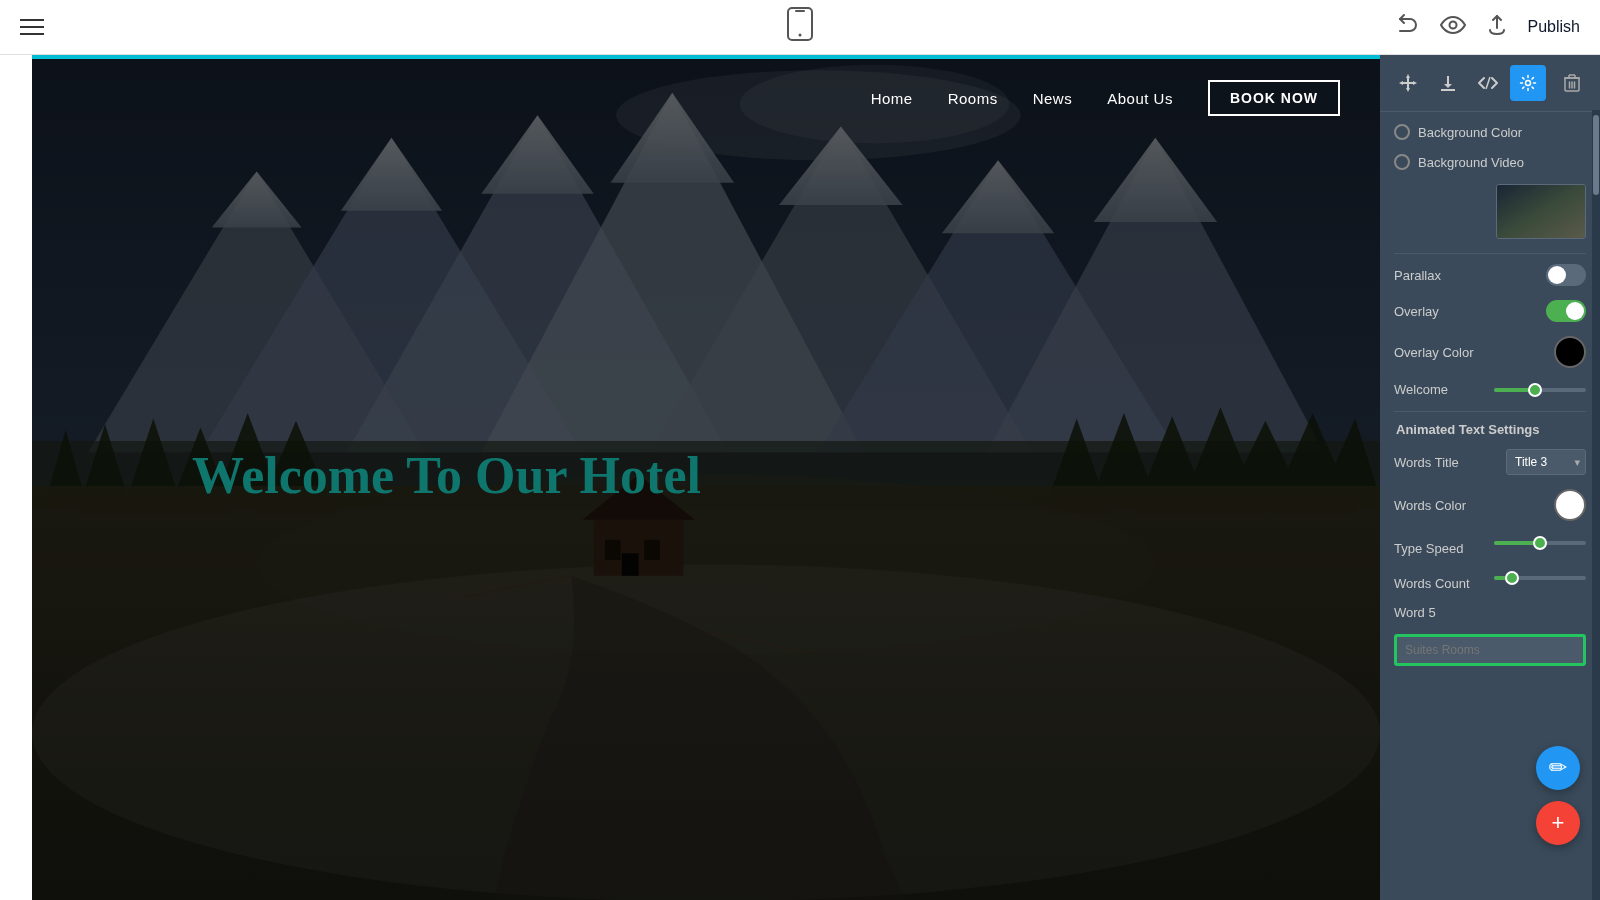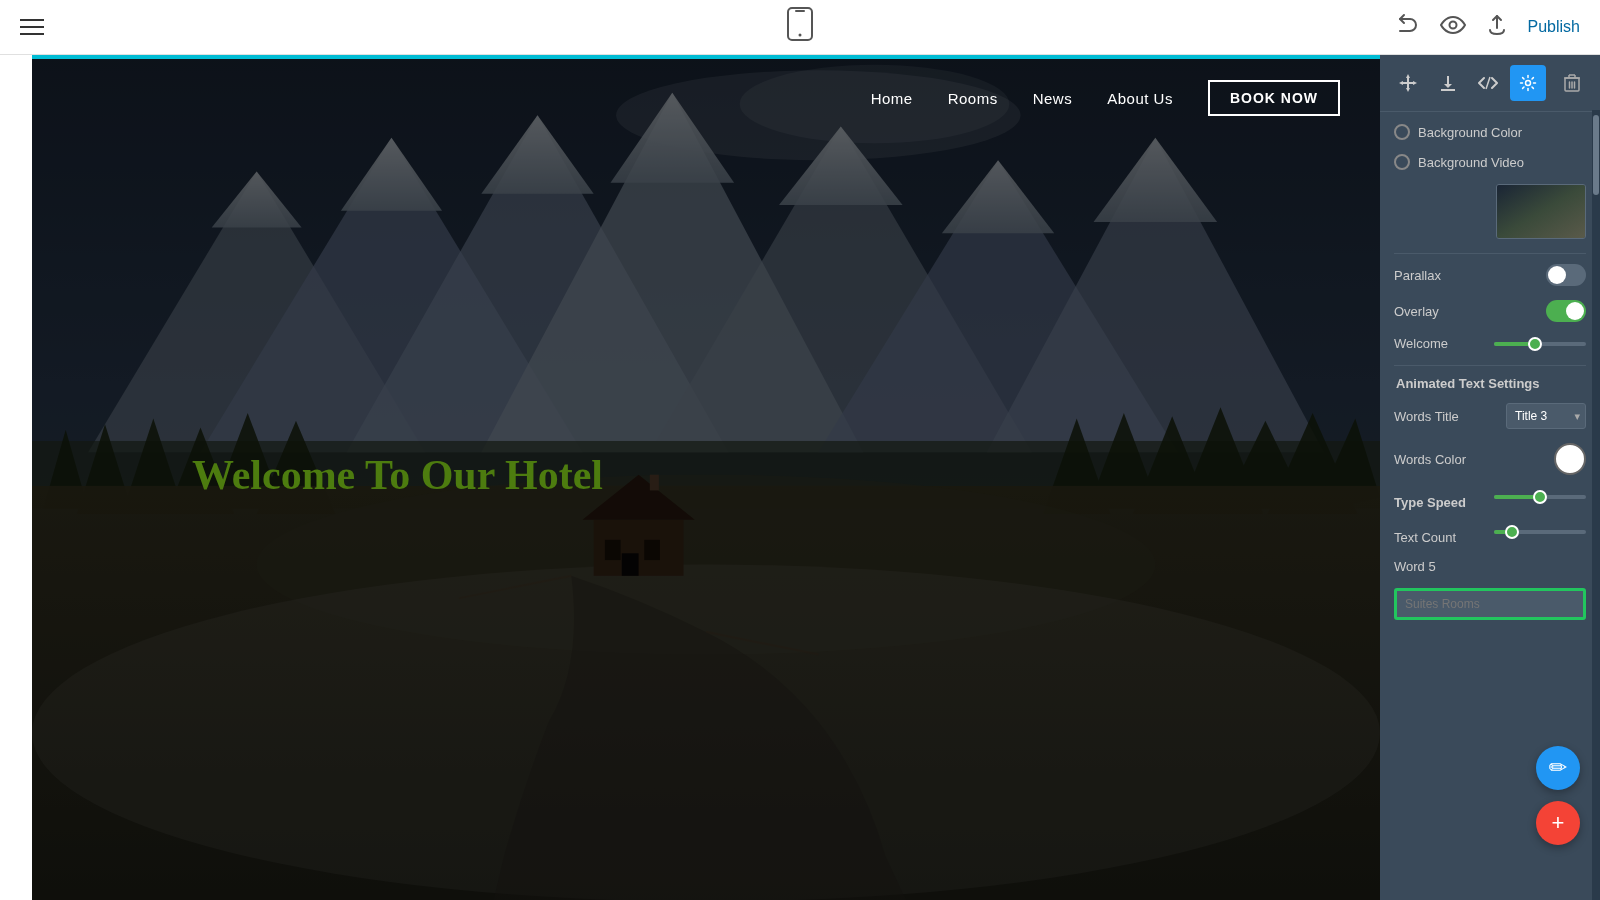--- a/index.html
+++ b/index.html
@@ -20,21 +20,21 @@
     #toolbar-left { display: flex; align-items: center; gap: 8px; }
     #toolbar-center { position: absolute; left: 50%; transform: translateX(-50%); }
     #toolbar-right { display: flex; align-items: center; gap: 20px; }
     .hamburger-icon { display: flex; flex-direction: column; gap: 5px; cursor: pointer; }
     .hamburger-icon span { display: block; width: 24px; height: 2px; background: #333; }
     .mobile-preview-icon { font-size: 24px; color: #555; cursor: pointer; }
     .undo-icon { font-size: 22px; color: #555; cursor: pointer; }
     .eye-icon { font-size: 22px; color: #555; cursor: pointer; }
     .publish-btn {
       display: flex; align-items: center; gap: 20px;
-      border: none; background: none; font-size: 16px; color: #0369a1; cursor: pointer; font-weight: 500;
+      border: none; background: none; font-size: 16px; color: #0f172a; cursor: pointer; font-weight: 500;
     }
     .publish-btn .upload-icon { font-size: 20px; color: #555; }
 
     
     #main {
       display: flex;
       height: calc(900px - 55px);
       margin-left: 32px;
     }
 
@@ -105,22 +105,22 @@
 
     
     #hero-content {
       position: absolute;
       top: 50%;
       left: 160px;
       transform: translateY(-40%);
       z-index: 10;
     }
     #hero-title {
-      font-size: 42px;
-      color: #4d7c0f;
+      font-size: 52px;
+      color: #0f766e;
       font-weight: 700;
       font-family: Georgia, serif;
       line-height: 1.1;
       margin-bottom: 20px;
     }
     #hero-subtitle {
       font-size: 26px;
       color: #fff;
       font-weight: 400;
       font-style: italic;
@@ -607,20 +607,24 @@
         </div>
       </div>
 
       <div class="panel-row">
         <span class="panel-row-label">Overlay</span>
         <div class="toggle on-green">
           <div class="toggle-thumb"></div>
         </div>
       </div>
 
+      <div class="panel-row">
+        <span class="panel-row-label">Overlay Color</span>
+        <div class="color-swatch black"></div>
+      </div>
 
       <div class="panel-row">
         <span class="panel-row-label">Welcome</span>
         <div class="slider-container">
           <div class="slider-fill" style="width: 45%;"></div>
           <div class="slider-thumb" style="left: 45%;"></div>
         </div>
       </div>
 
       <div class="panel-divider"></div>
@@ -637,29 +641,29 @@
           </select>
         </div>
       </div>
 
       <div class="panel-row">
         <span class="panel-row-label">Words Color</span>
         <div class="color-swatch white"></div>
       </div>
 
       <div class="panel-row" style="align-items:flex-start;">
-        <span class="panel-row-label" style="padding-top:6px;font-weight:bold;">Type Speed</span>
+        <span class="panel-row-label" style="padding-top:6px;">Type Speed</span>
         <div class="slider-container" style="margin-top:6px;">
           <div class="slider-fill" style="width: 50%;"></div>
           <div class="slider-thumb" style="left: 50%;"></div>
         </div>
       </div>
 
       <div class="panel-row" style="align-items:flex-start;">
-        <span class="panel-row-label" style="padding-top:6px;">Text Count</span>
+        <span class="panel-row-label" style="padding-top:6px;">Words Count</span>
         <div class="slider-container" style="margin-top:6px;">
           <div class="slider-fill" style="width: 20%;"></div>
           <div class="slider-thumb" style="left: 20%;"></div>
         </div>
       </div>
 
       <div class="panel-row">
         <span class="panel-row-label">Word 5</span>
       </div>
       <div style="margin-bottom:14px;">

